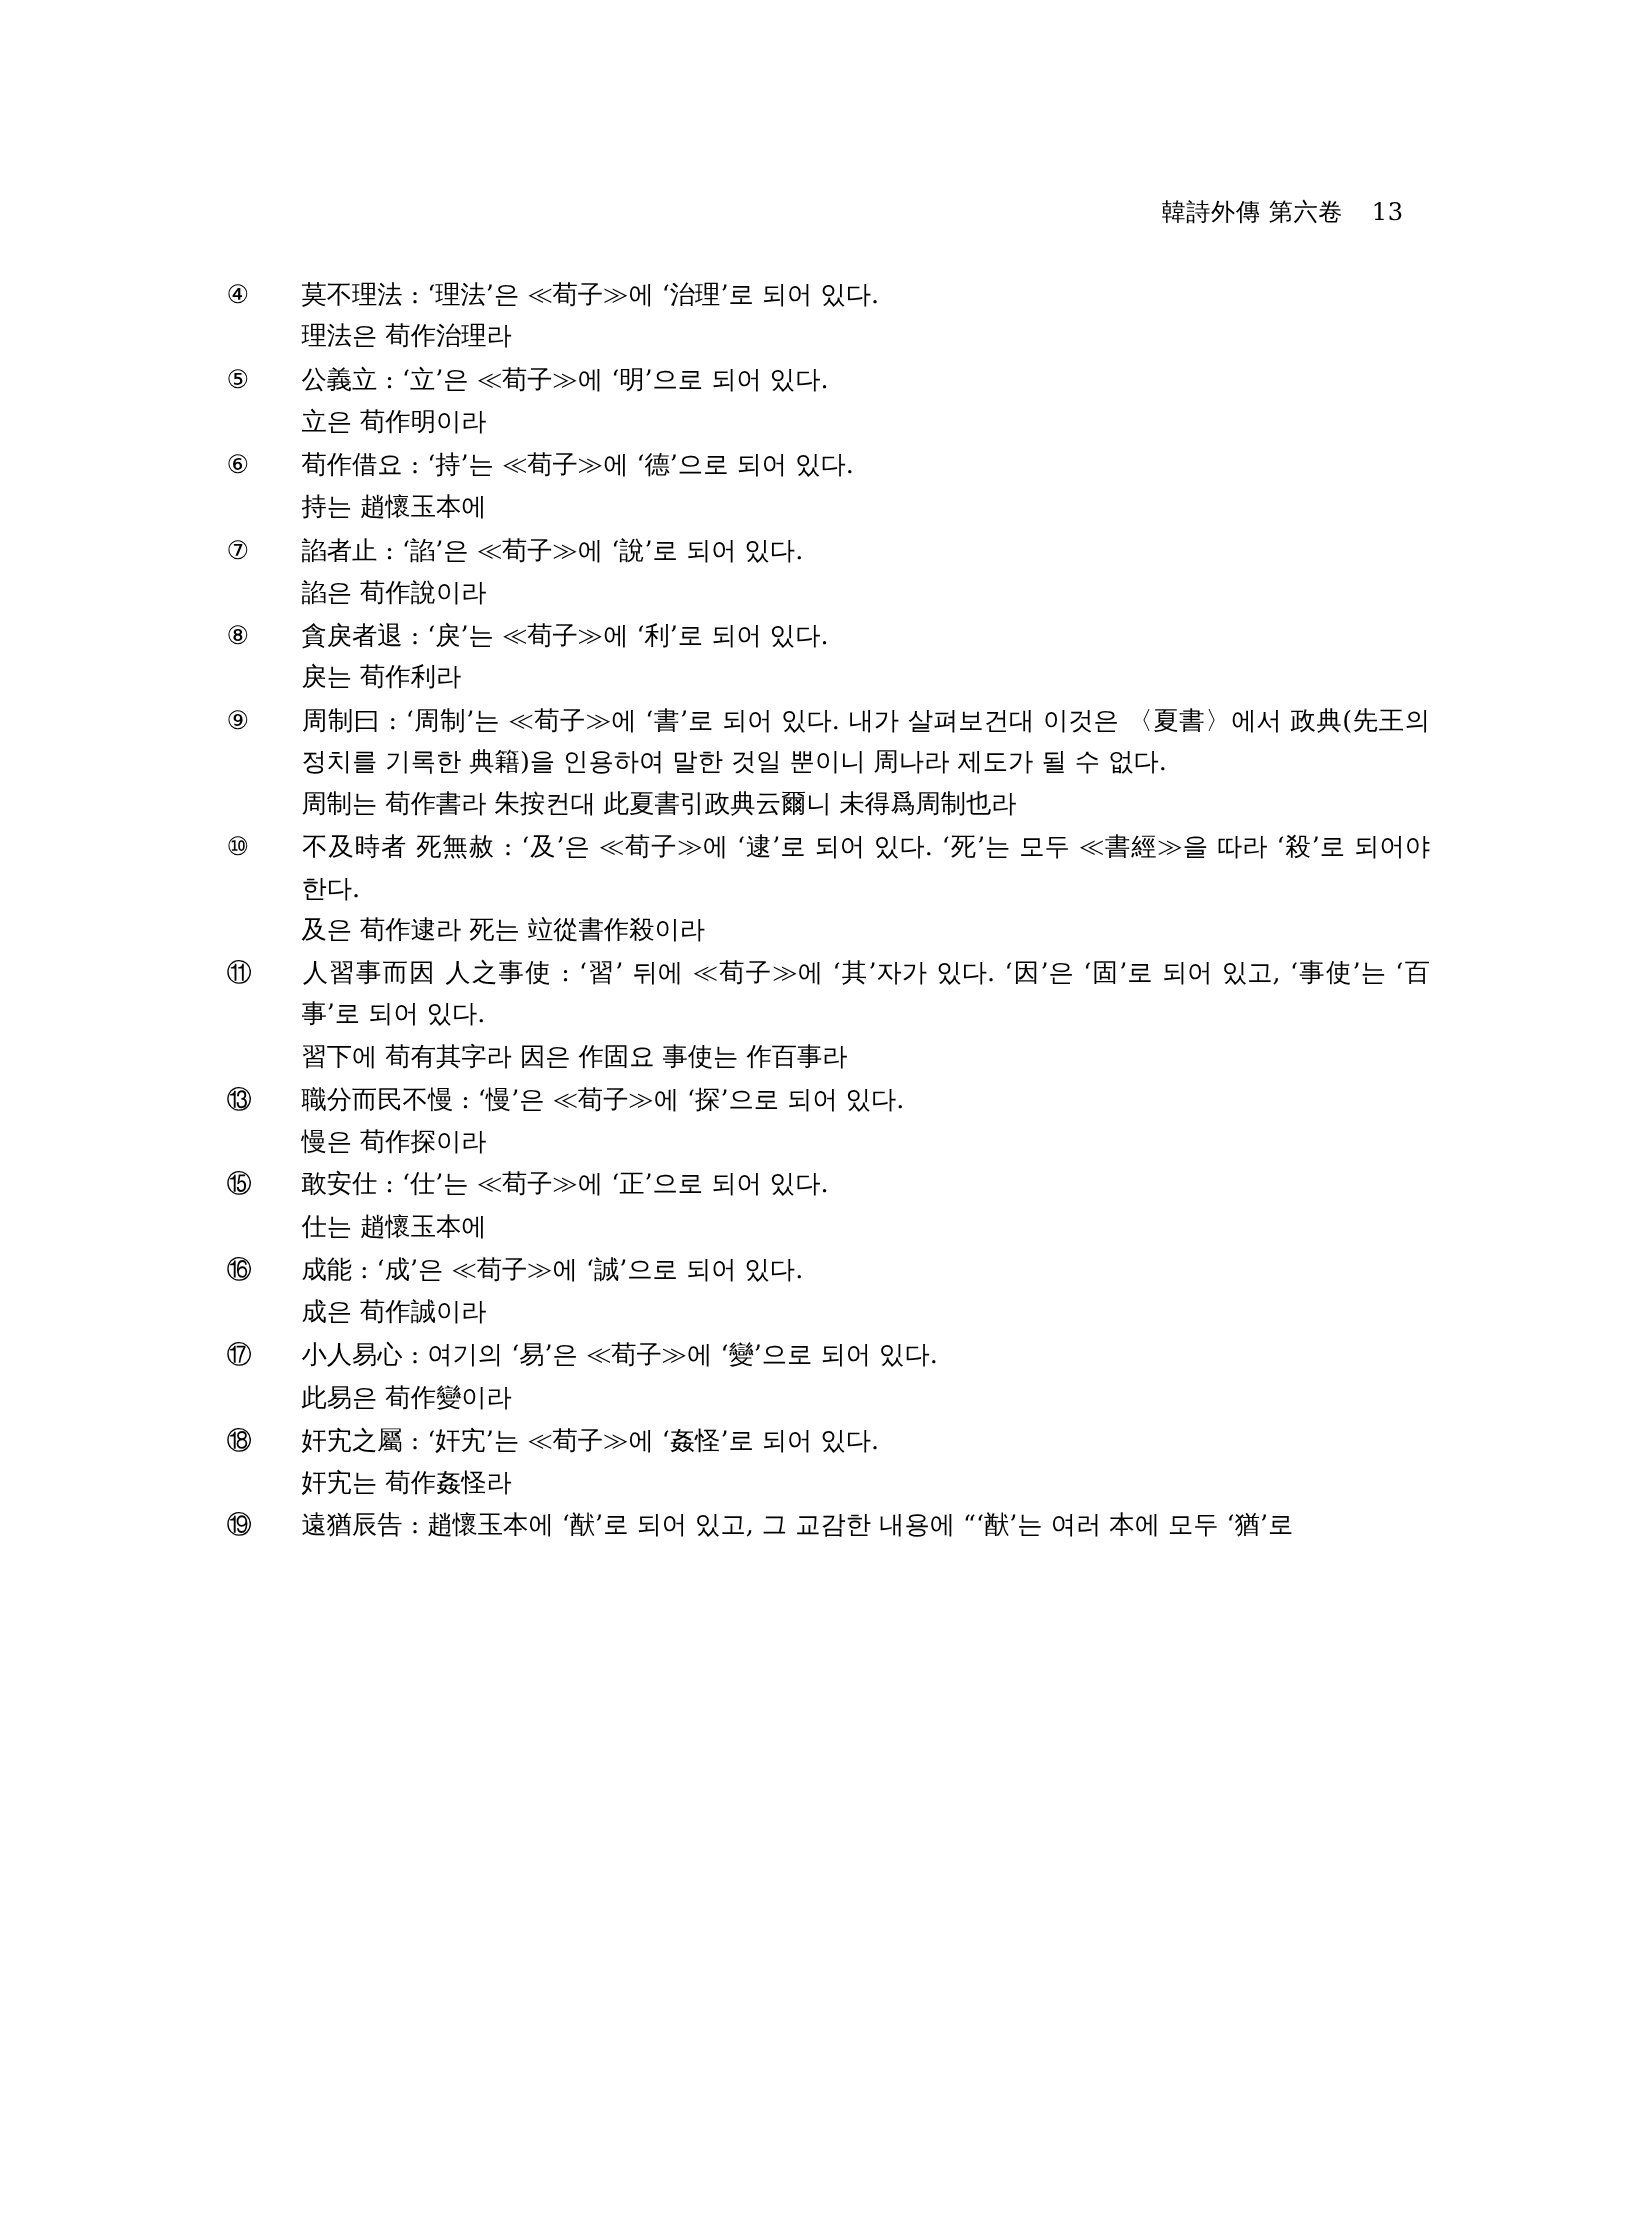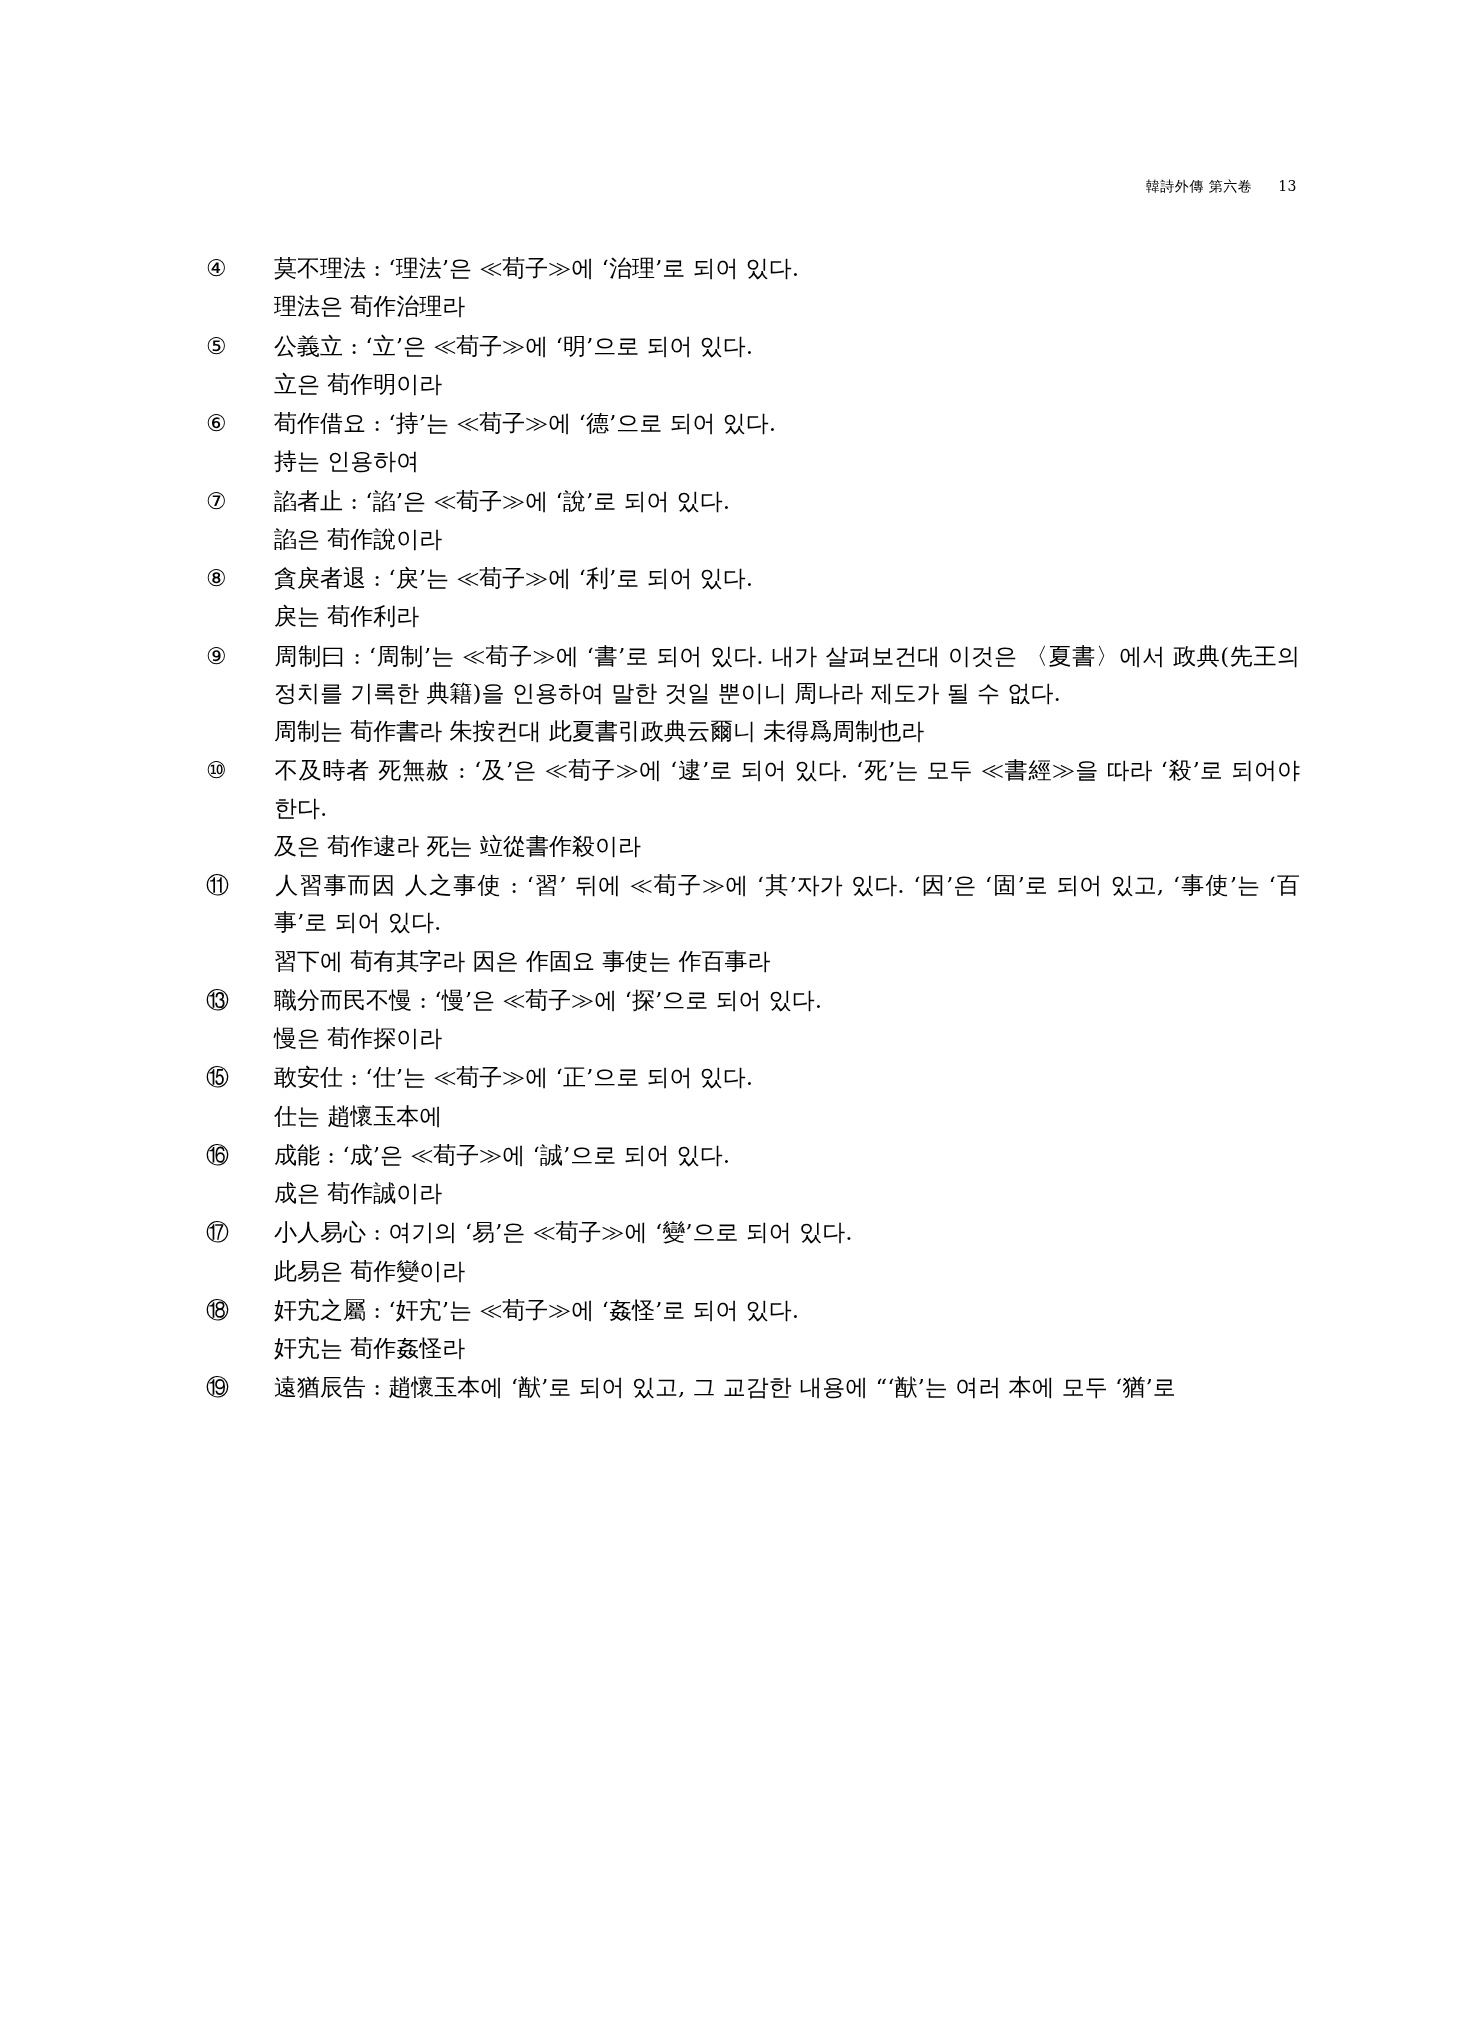--- a/index.html
+++ b/index.html
@@ -17,22 +17,22 @@
   }
   .page {
     position: relative;
     width: 1480px;
     height: 2024px;
     box-sizing: border-box;
   }
   .header {
     position: absolute;
     top: 178px;
-    right: 183px;
-    font-size: 14px;
+    right: 204px;
+    font-size: 22px;
     letter-spacing: 0.5px;
     white-space: nowrap;
   }
   .header .hdr-title {
     margin-right: 26px;
   }
   .header .hdr-page {
     font-family: "DejaVu Serif", "Liberation Serif", serif;
   }
   .content {
@@ -85,21 +85,21 @@
       <div class="note-main">
         <span class="marker">⑤</span><span>公義立 : ‘立’은 ≪荀子≫에 ‘明’으로 되어 있다.</span>
       </div>
       <div class="note-sub">立은  荀作明이라</div>
     </div>
 
     <div class="note">
       <div class="note-main">
         <span class="marker">⑥</span><span>荀作借요 : ‘持’는 ≪荀子≫에 ‘德’으로 되어 있다.</span>
       </div>
-      <div class="note-sub">持는  인용하여</div>
+      <div class="note-sub">持는  趙懷玉本에</div>
     </div>
 
     <div class="note">
       <div class="note-main">
         <span class="marker">⑦</span><span>諂者止 : ‘諂’은 ≪荀子≫에 ‘說’로 되어 있다.</span>
       </div>
       <div class="note-sub">諂은  荀作說이라</div>
     </div>
 
     <div class="note">

